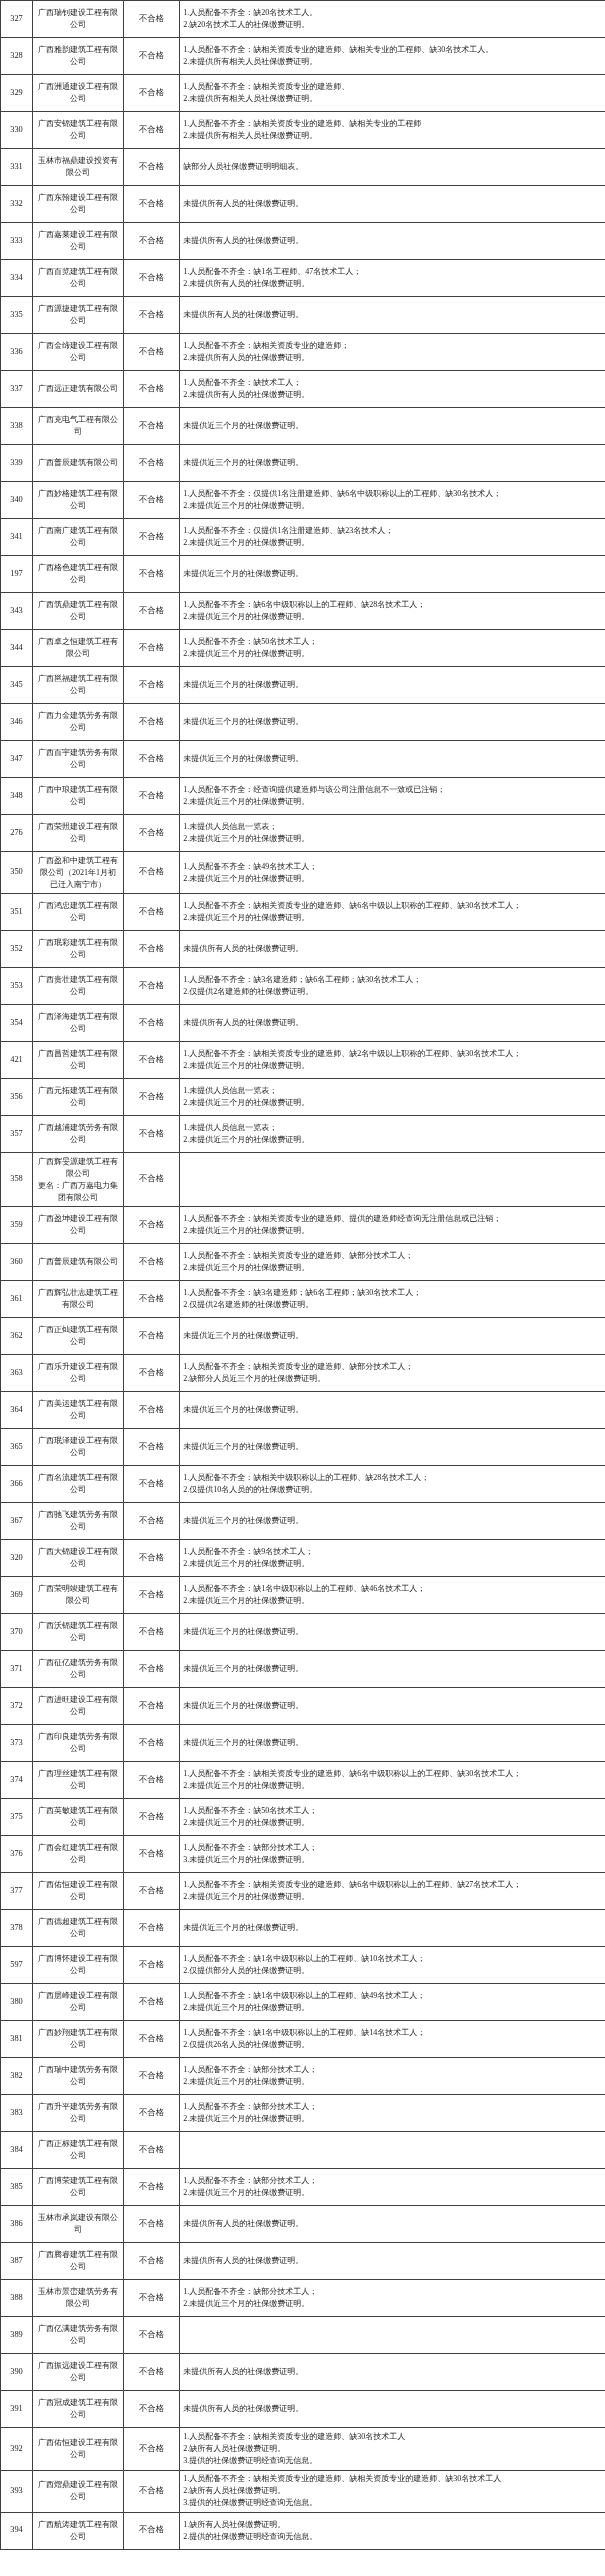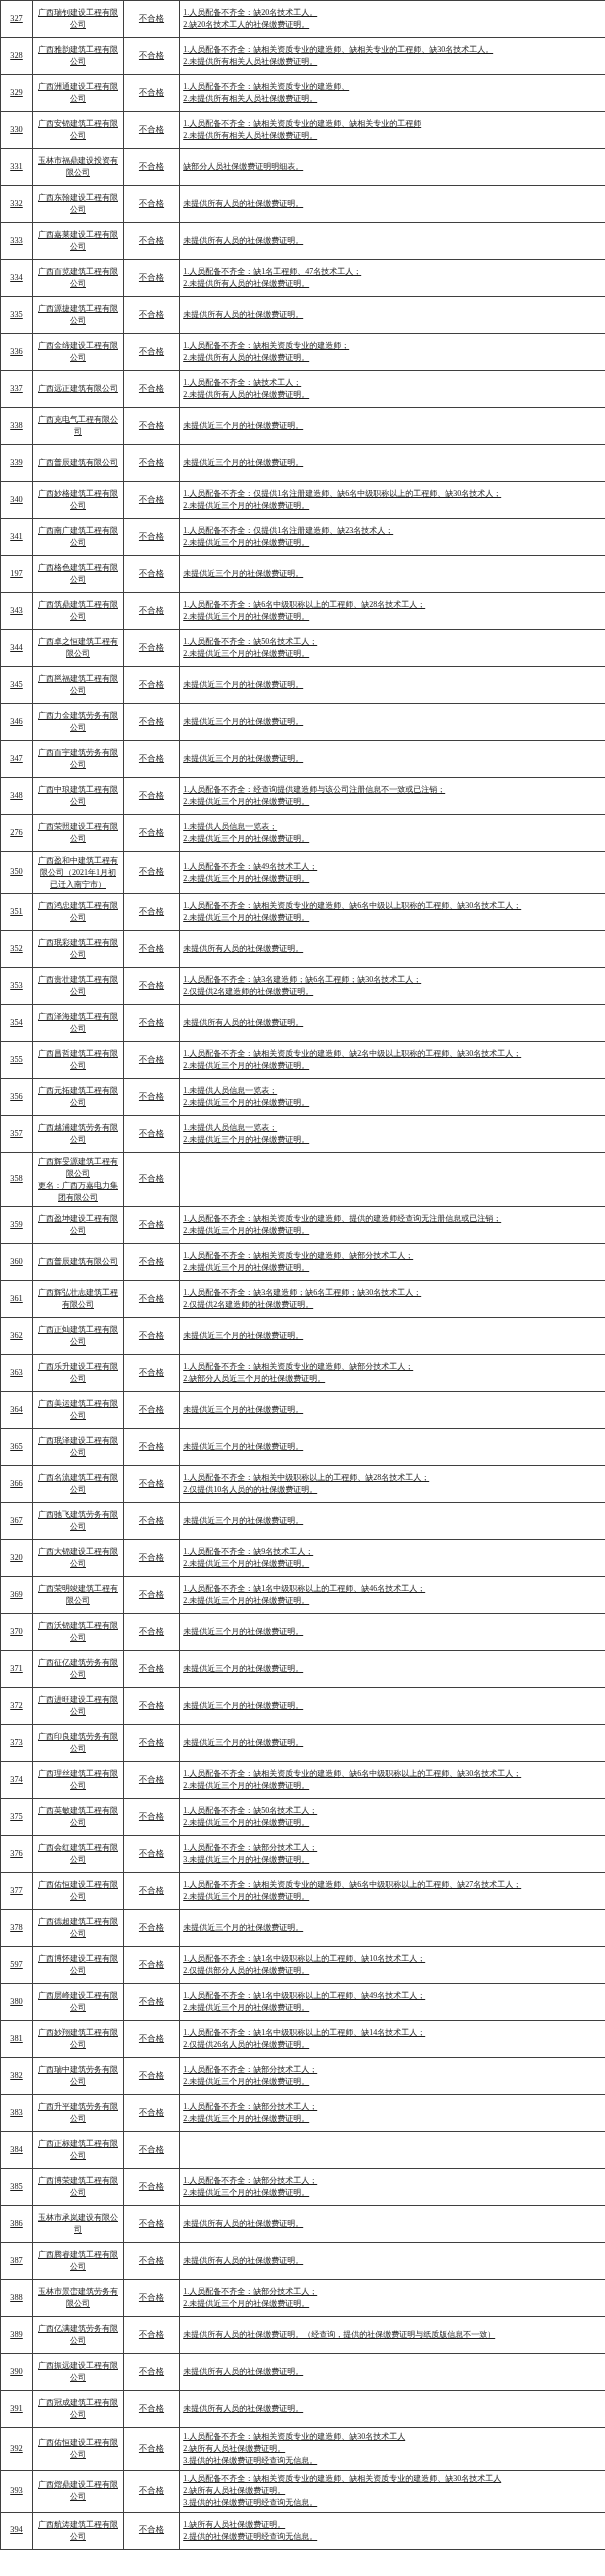--- a/index.html
+++ b/index.html
@@ -12,21 +12,20 @@
   .page {
     width: 606px;
     margin: 0;
     background: #ffffff;
   }
   .review-table {
     width: 604px;
     border-left: 0.6px solid #3f3f3f;
     border-top: 0.6px solid #3f3f3f;
     border-right: 0.6px solid #3f3f3f;
-    text-decoration: underline;
   }
   .row {
     display: flex;
     align-items: stretch;
     border-bottom: 0.6px solid #3f3f3f;
     min-height: 36px;
   }
   .cell {
     display: flex;
     align-items: center;
@@ -250,21 +249,21 @@
         <div class="cell reason-cell">1.人员配备不齐全：缺3名建造师；缺6名工程师；缺30名技术工人；
 2.仅提供2名建造师的社保缴费证明。</div>
       </div>
       <div class="row">
         <div class="cell row-number-cell">354</div>
         <div class="cell company-cell">广西泽海建筑工程有限公司</div>
         <div class="cell result-cell">不合格</div>
         <div class="cell reason-cell">未提供所有人员的社保缴费证明。</div>
       </div>
       <div class="row">
-        <div class="cell row-number-cell">355</div>
+        <div class="cell row-number-cell">421</div>
         <div class="cell company-cell">广西昌哲建筑工程有限公司</div>
         <div class="cell result-cell">不合格</div>
         <div class="cell reason-cell">1.人员配备不齐全：缺相关资质专业的建造师、缺2名中级以上职称的工程师、缺30名技术工人；
 2.未提供近三个月的社保缴费证明。</div>
       </div>
       <div class="row">
         <div class="cell row-number-cell">356</div>
         <div class="cell company-cell">广西元拓建筑工程有限公司</div>
         <div class="cell result-cell">不合格</div>
         <div class="cell reason-cell">1.未提供人员信息一览表；
@@ -477,21 +476,20 @@
         <div class="cell row-number-cell">388</div>
         <div class="cell company-cell">玉林市景峦建筑劳务有限公司</div>
         <div class="cell result-cell">不合格</div>
         <div class="cell reason-cell">1.人员配备不齐全：缺部分技术工人；
 2.未提供近三个月的社保缴费证明。</div>
       </div>
       <div class="row">
         <div class="cell row-number-cell">389</div>
         <div class="cell company-cell">广西亿满建筑劳务有限公司</div>
         <div class="cell result-cell">不合格</div>
-        <div class="cell reason-cell">未提供所有人员的社保缴费证明。（经查询，提供的社保缴费证明与纸质版信息不一致）</div>
       </div>
       <div class="row">
         <div class="cell row-number-cell">390</div>
         <div class="cell company-cell">广西振远建设工程有限公司</div>
         <div class="cell result-cell">不合格</div>
         <div class="cell reason-cell">未提供所有人员的社保缴费证明。</div>
       </div>
       <div class="row">
         <div class="cell row-number-cell">391</div>
         <div class="cell company-cell">广西冠成建筑工程有限公司</div>

